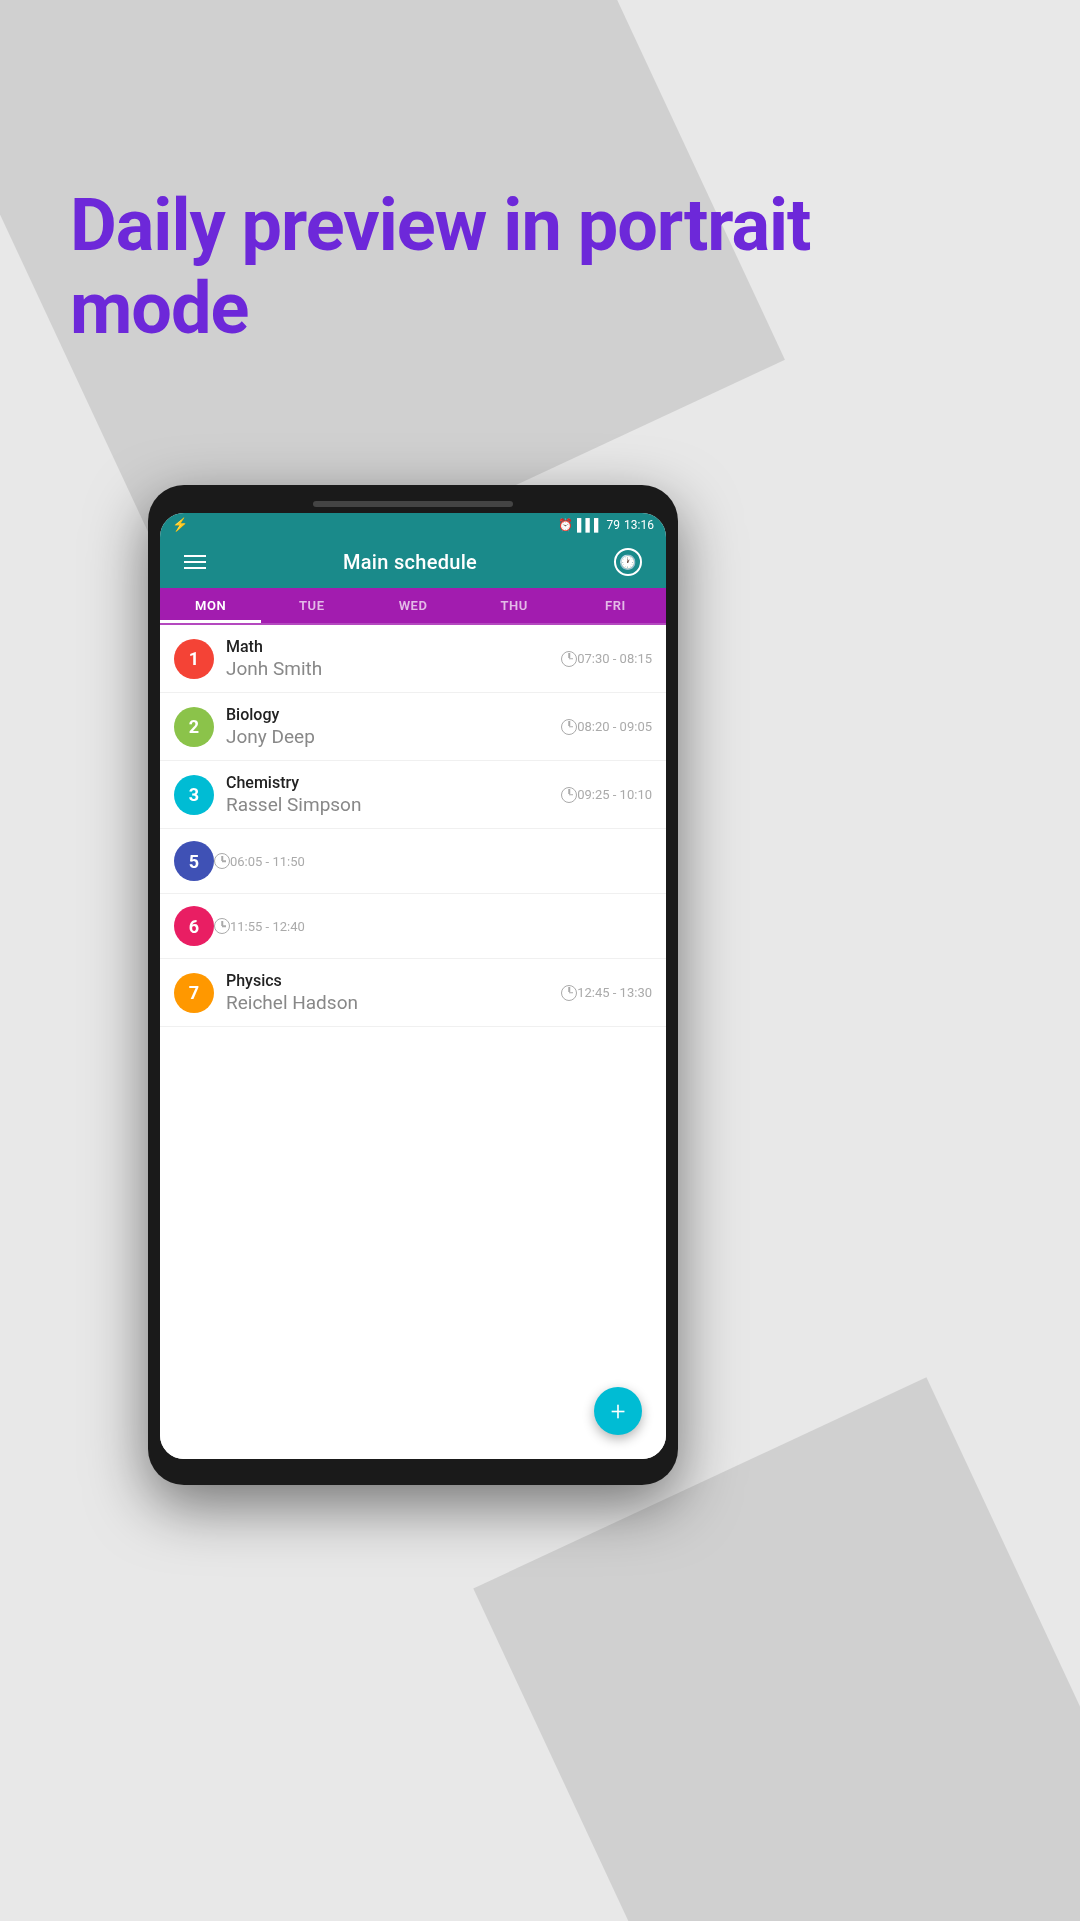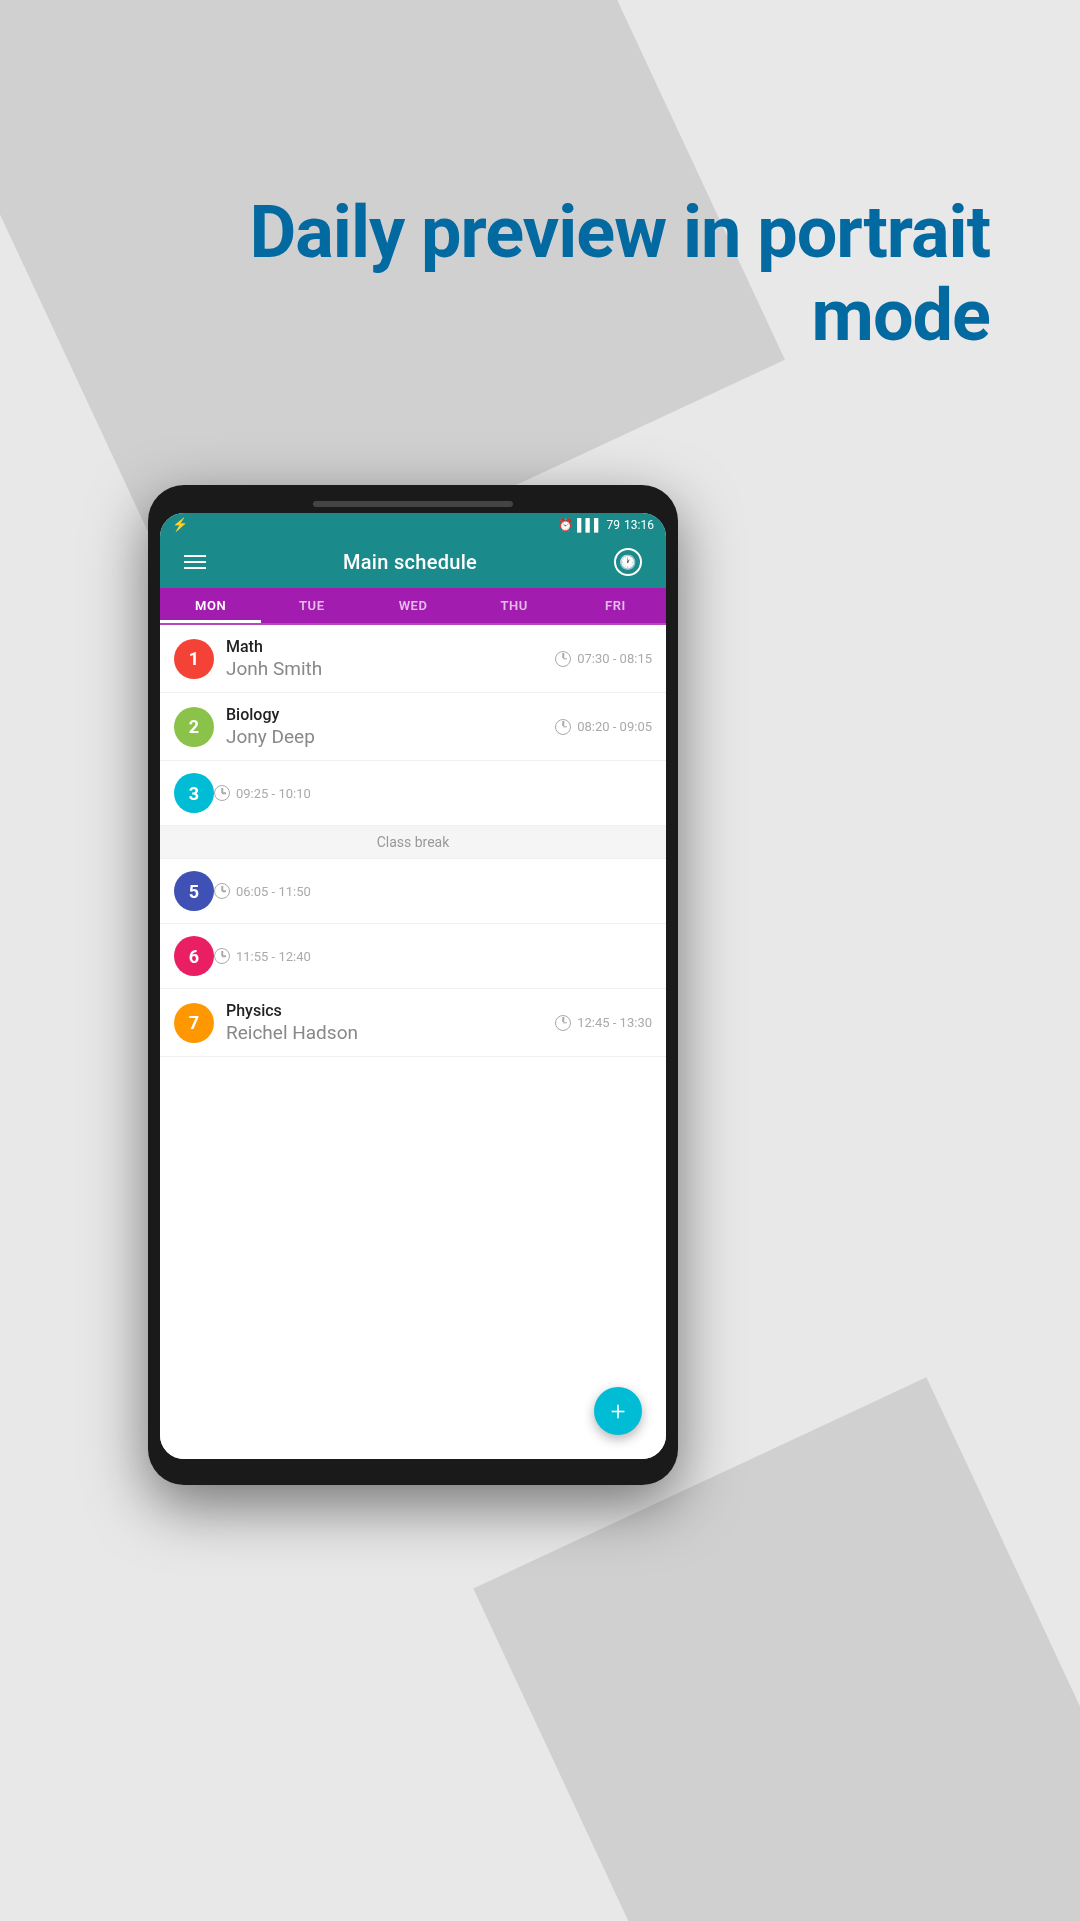--- a/index.html
+++ b/index.html
@@ -43,30 +43,29 @@
       width: 500px;
       height: 600px;
       background: #d0d0d0;
       transform: rotate(-25deg);
       transform-origin: bottom right;
     }
 
     
     .headline {
       position: absolute;
-      top: 192px;
+      top: 185px;
       left: 70px;
       width: 920px;
       font-size: 72px;
       font-weight: 700;
-      color: #0369a1;
+      color: #6d28d9;
       line-height: 1.15;
       z-index: 2;
       letter-spacing: -1px;
-      text-align: right;
     }
 
     
     .phone-wrapper {
       position: absolute;
       top: 485px;
       left: 148px;
       width: 530px;
       height: 1000px;
       z-index: 3;
@@ -210,21 +209,21 @@
 
     .item-teacher {
       font-size: 19px;
       color: #888;
       margin-top: 1px;
     }
 
     .item-time {
       display: flex;
       align-items: center;
-      gap: 6px;
+      gap: 0;
       font-size: 13px;
       color: #aaa;
     }
 
     .clock-icon {
       width: 16px;
       height: 16px;
       border: 1.5px solid #aaa;
       border-radius: 50%;
       position: relative;
@@ -359,29 +358,30 @@
             <div class="item-teacher">Jony Deep</div>
           </div>
           <div class="item-time">
             <div class="clock-icon"></div>
             <span>08:20 - 09:05</span>
           </div>
         </div>
 
         <div class="schedule-item">
           <div class="item-number" style="background:#00bcd4;">3</div>
+          <div class="item-info">
+            <div class="item-subject">Chemistry</div>
+            <div class="item-teacher">Rassel Simpson</div>
+          </div>
           <div class="item-time">
             <div class="clock-icon"></div>
             <span>09:25 - 10:10</span>
           </div>
         </div>
 
-        <div class="class-break">
-          <span>Class break</span>
-        </div>
 
         <div class="schedule-item">
           <div class="item-number" style="background:#3f51b5;">5</div>
           <div class="item-time">
             <div class="clock-icon"></div>
             <span>06:05 - 11:50</span>
           </div>
         </div>
 
         <div class="schedule-item">

